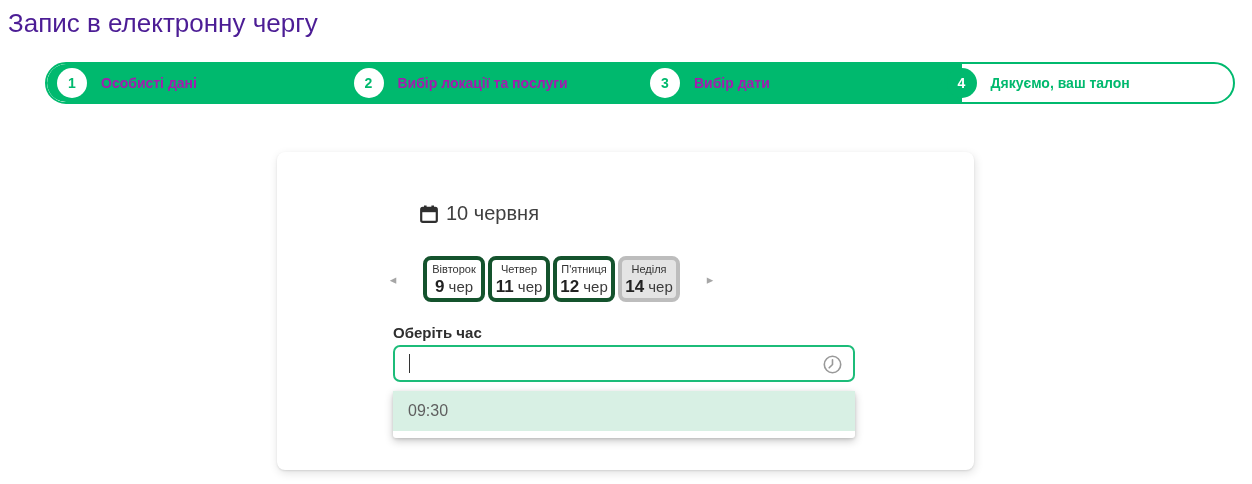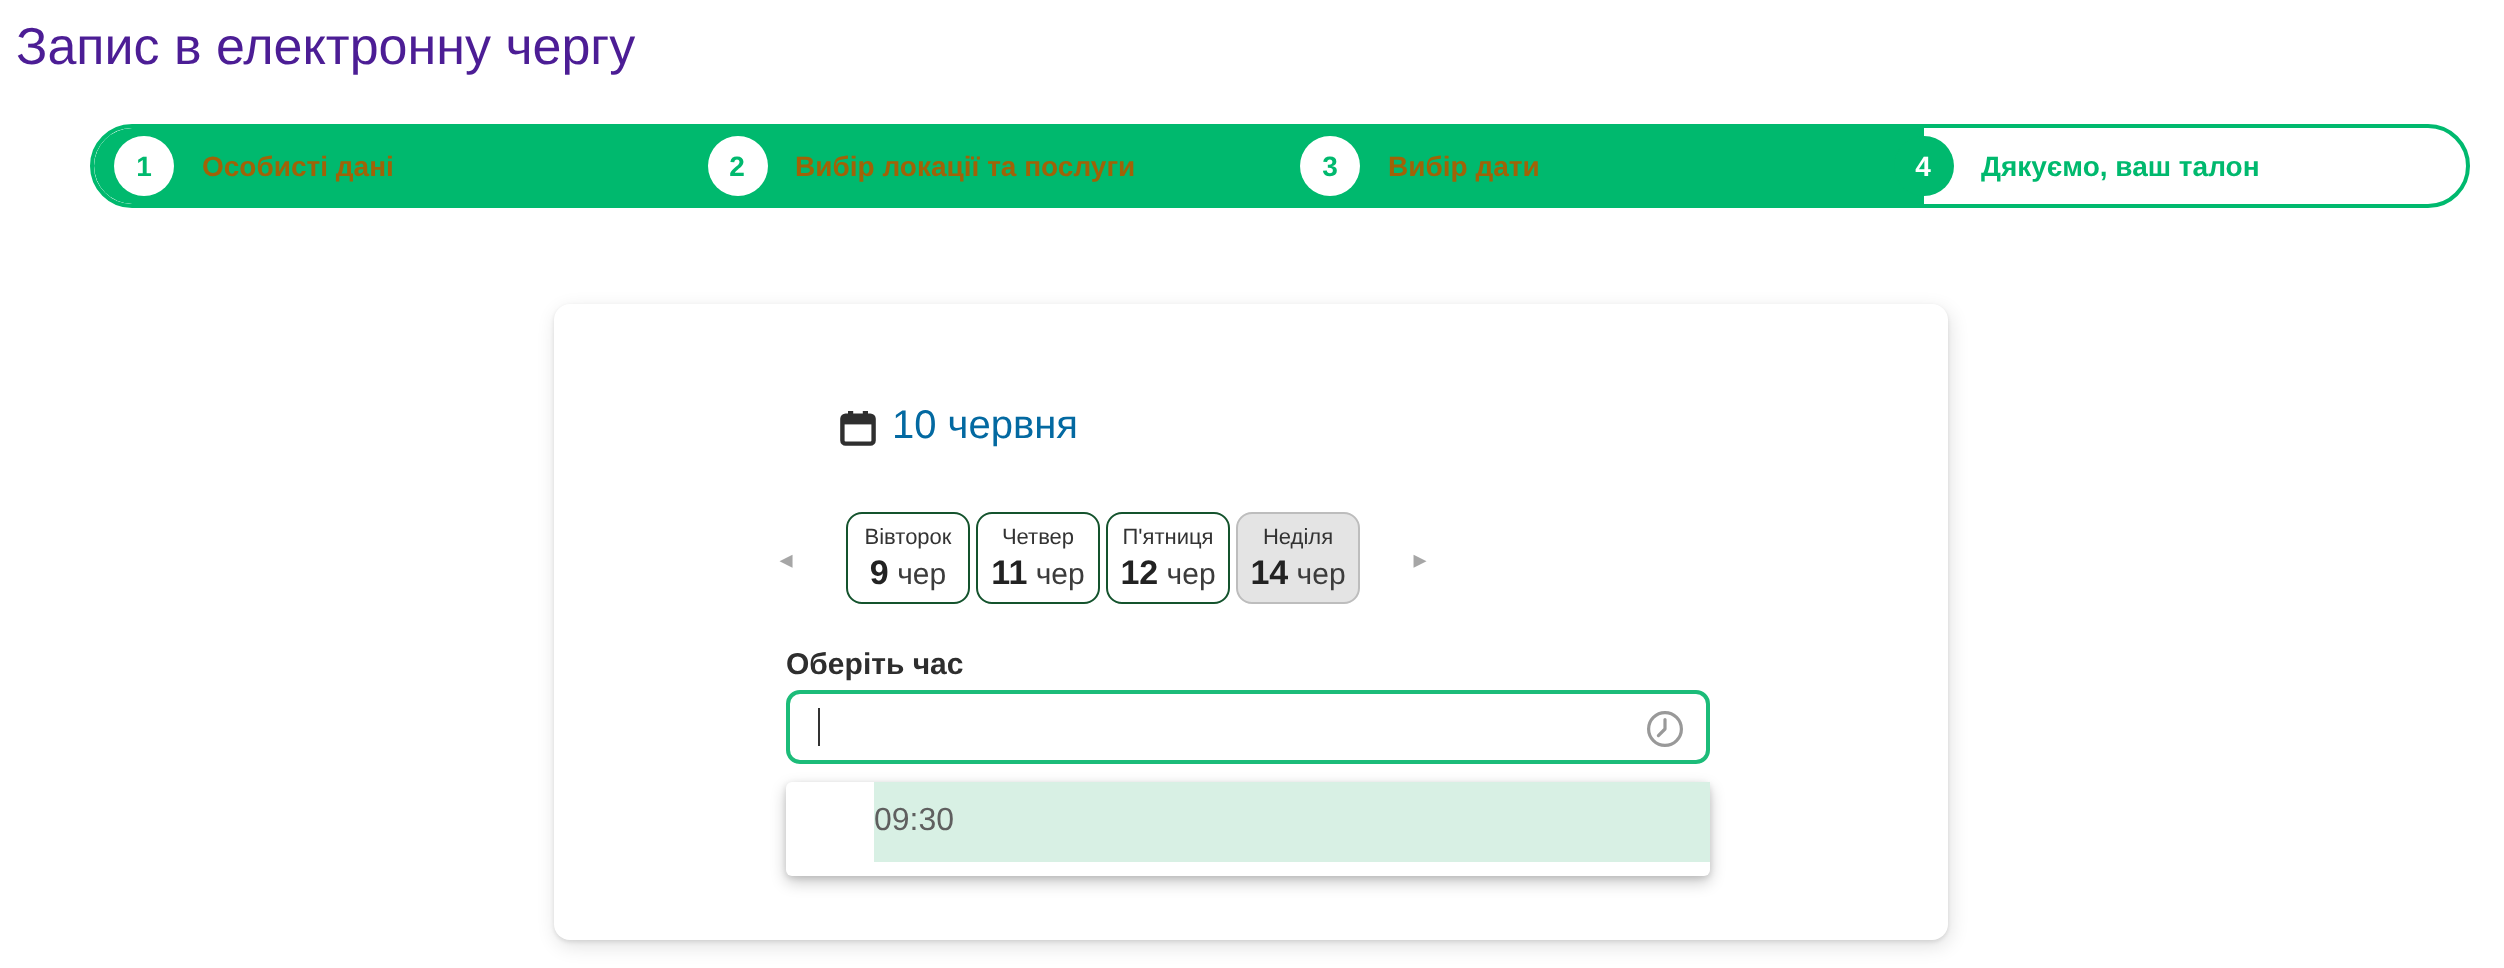--- a/index.html
+++ b/index.html
@@ -33,48 +33,48 @@
     position:relative; flex:1; display:flex; align-items:center;
     padding-left:10px; gap:14px; cursor:pointer;
   }
   .step-circle {
     width:30px; height:30px; border-radius:50%; flex:0 0 30px;
     display:flex; align-items:center; justify-content:center;
     font-size:14px; font-weight:700;
     background:#fff; color:var(--accent);
   }
   .step.current .step-circle { background:var(--accent); color:#fff; }
-  .step-label { font-size:14px; font-weight:700; color:#a16207; white-space:nowrap; }
+  .step-label { font-size:14px; font-weight:700; color:#a21caf; white-space:nowrap; }
   .step.current .step-label { color:var(--accent); }
   
   .card {
     position:absolute; left:277px; top:152px; width:697px; height:318px;
     background:#fff; border-radius:8px;
     box-shadow:0 1px 2px rgba(0,0,0,.10), 1px 3px 10px rgba(0,0,0,.12);
   }
   .date-row {
     position:absolute; left:142px; top:50px;
     display:flex; align-items:center; gap:7px;
-    font-size:20px; color:#0369a1;
+    font-size:20px; color:#404040;
   }
   .cal-icon { display:block; }
   
   .days-row {
     position:absolute; left:110px; top:104px; height:46px;
     display:flex; align-items:center;
   }
   .nav-arrow {
     width:12px; font-size:13px; color:#a6a6a6; line-height:1;
     cursor:pointer; user-select:none; text-align:center;
   }
   .nav-arrow.prev { margin-right:24px; }
   .nav-arrow.next { margin-left:21px; }
   .day-card {
     width:62px; height:46px; margin-right:3px;
-    border:1px solid #14532d; border-radius:8px; background:#fff;
+    border:4px solid #14532d; border-radius:8px; background:#fff;
     display:flex; flex-direction:column; align-items:center; justify-content:center;
     cursor:pointer; padding-top:1px;
   }
   .day-card .day-name { font-size:11px; color:#333; line-height:1.35; }
   .day-card .day-date { font-size:15px; color:#3c3c3c; line-height:1.2; white-space:nowrap; }
   .day-card .day-date b { font-size:17px; font-weight:700; color:#222; }
   .day-card.selected { border:2px solid var(--selected-border); }
   .day-card.disabled { background:var(--disabled-bg); border-color:#bdbdbd; cursor:default; }
   
   .time-label {
@@ -93,23 +93,22 @@
   @keyframes blink { 50% { opacity:0; } }
   .clock-icon { position:absolute; right:10px; top:7px; }
   
   .dropdown {
     position:absolute; left:116px; top:239px; width:462px;
     background:#fff; border-radius:3px; padding-bottom:7px;
     box-shadow:0 3px 8px rgba(0,0,0,.22), 0 1px 3px rgba(0,0,0,.12);
   }
   .dropdown-option {
     height:40px; background:var(--option-bg); color:#5f5f5f;
-    font-size:16px; display:flex; align-items:center; 
+    font-size:16px; display:flex; align-items:center; padding-left:15px;
     cursor:pointer;
-    margin-left:44px;
   }
 </style>
 </head>
 <body>
 
 <div class="page">
 
   <h1 class="page-title">Запис в електронну чергу</h1>
 
   <div class="stepper">

